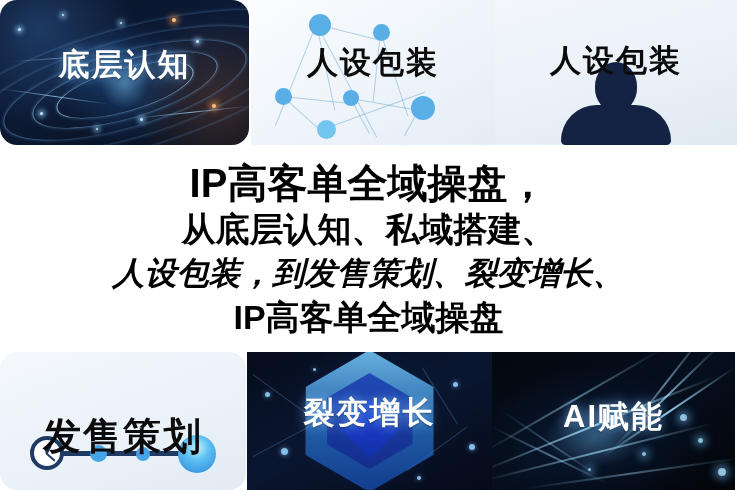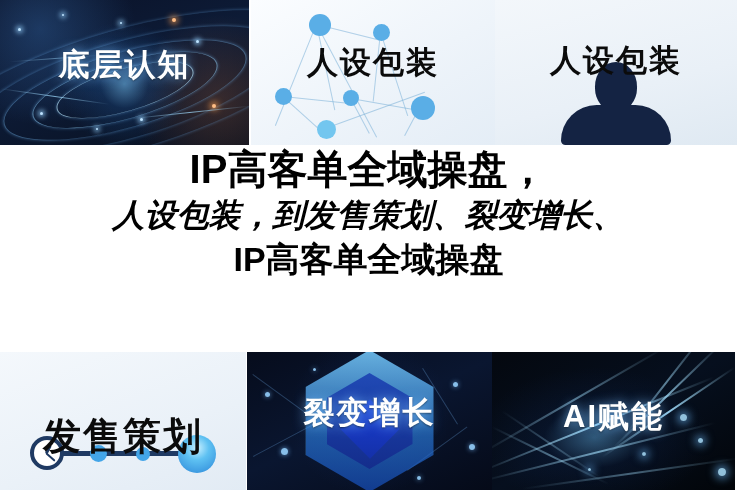--- a/index.html
+++ b/index.html
@@ -9,21 +9,21 @@
     -webkit-font-smoothing:antialiased;
   }
   .poster{position:relative;width:737px;height:490px;background:#ffffff;overflow:hidden;}
 
   
   .row{position:absolute;left:0;width:737px;display:flex;}
   .row-top{top:0;height:145px;}
   .row-bottom{top:352px;height:138px;}
 
   .panel{position:relative;overflow:hidden;height:100%;}
-  .p1{width:249px;}
+  .p1{width:249px;border-radius:17px;}
   .p2{width:244px;margin-left:2px;}
   .p3{width:242px;text-decoration:underline;}
   .row-bottom .p1{width:246px;}
   .row-bottom .p2{width:245px;margin-left:1px;}
   .row-bottom .p3{width:243px;}
 
   .panel-label{
     position:absolute;left:0;right:0;text-align:center;
     font-weight:700;letter-spacing:2px;z-index:9;
     font-family:"Liberation Sans","DejaVu Sans",sans-serif;
@@ -63,21 +63,21 @@
   
   .bg-person{position:absolute;inset:0;background:linear-gradient(165deg,#f3f7fb 0%,#e9f0f7 60%,#dfe9f2 100%);}
   .silhouette{position:absolute;left:50%;bottom:0;transform:translateX(-50%);}
   .sil-head{position:absolute;left:50%;bottom:34px;transform:translateX(-50%);width:42px;height:49px;border-radius:50% 50% 46% 46%;background:#142343;}
   .sil-body{position:absolute;left:50%;bottom:0;transform:translateX(-50%);width:110px;height:40px;background:#142343;border-radius:48px 48px 6px 6px;}
 
   
   .title-block{
     position:absolute;left:0;right:0;top:145px;height:207px;
     background:#ffffff;display:flex;flex-direction:column;
-    align-items:center;
+    align-items:center;justify-content:center;
   }
   .tline{
     color:#000;font-weight:700;text-align:center;white-space:nowrap;
     font-family:"Liberation Sans","DejaVu Sans",sans-serif;
   }
   .tline-1{font-size:40px;line-height:48px;letter-spacing:0px;}
   .tline-2{font-size:34px;line-height:44px;}
   .tline-3{font-size:32px;line-height:44px;font-style:italic;}
   .tline-4{font-size:34px;line-height:44px;}
 
@@ -180,20 +180,21 @@
           <div class="sil-head"></div>
           <div class="sil-body"></div>
         </div>
       </div>
       <div class="panel-label label-dark" style="top:40px;font-size:31px;">人设包装</div>
     </div>
   </div>
 
   <div class="title-block">
     <div class="tline tline-1">IP高客单全域操盘，</div>
+    <div class="tline tline-2">从底层认知、私域搭建、</div>
     <div class="tline tline-3">人设包装，到发售策划、裂变增长、</div>
     <div class="tline tline-4">IP高客单全域操盘</div>
   </div>
 
   <div class="row row-bottom">
 
     <div class="panel p1">
       <div class="bg-time">
         <div class="tl-line" style="left:46px;top:99px;width:146px;"></div>
         <div class="tl-clock" style="left:30px;top:84px;">

